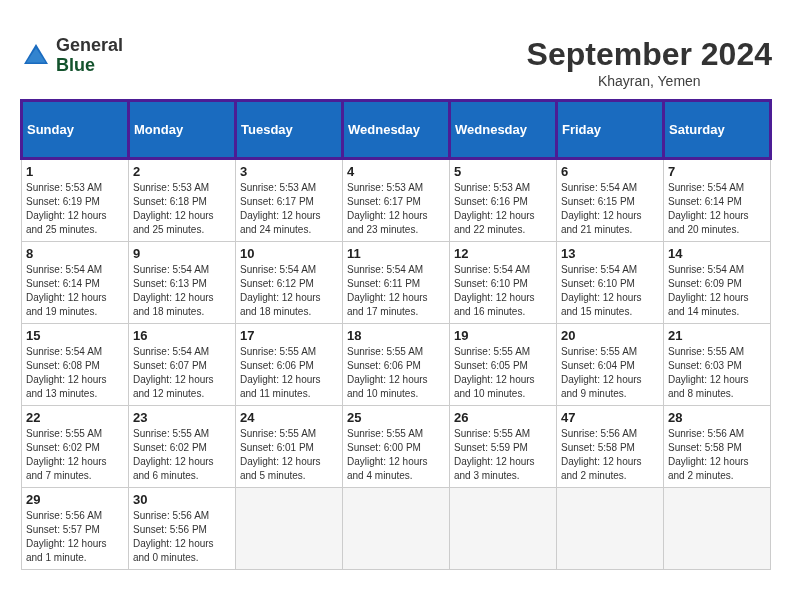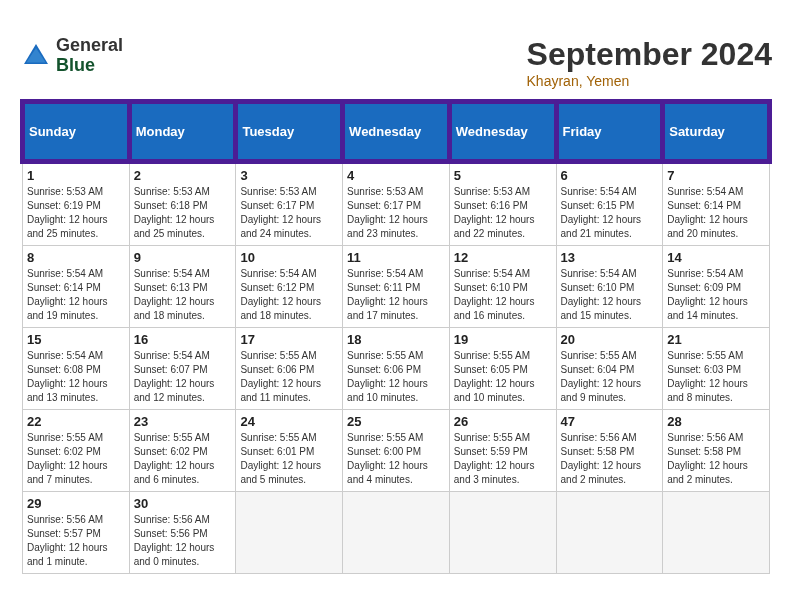--- a/index.html
+++ b/index.html
@@ -35,44 +35,44 @@
     .logo-blue {
       font-size: 18px;
       font-weight: bold;
       color: #14532d;
     }
     .logo-icon {
       width: 32px;
       height: 32px;
     }
     .title-block {
-      text-align: left;
+      text-align: center;
     }
     .month-year {
       font-size: 32px;
       font-weight: bold;
       color: #333;
     }
     .location {
       font-size: 14px;
-      color: #a16207;
+      color: #404040;
     }
     table {
       width: 100%;
       border-collapse: collapse;
       font-size: 11px;
     }
     thead tr th {
       background: #1a6bbf;
       color: #fff;
       padding: 20px 4px;
       text-align: left;
       font-size: 13px;
       font-weight: bold;
-      border: 5px solid #4c1d95;
+      border: 3px solid #4c1d95;
       margin-left: 24px;
     }
     tbody tr td {
       border: 1px solid #ccc;
       vertical-align: top;
       padding: 4px;
       height: 80px;
       width: calc(100% / 7);
     }
     tbody tr td.empty {

